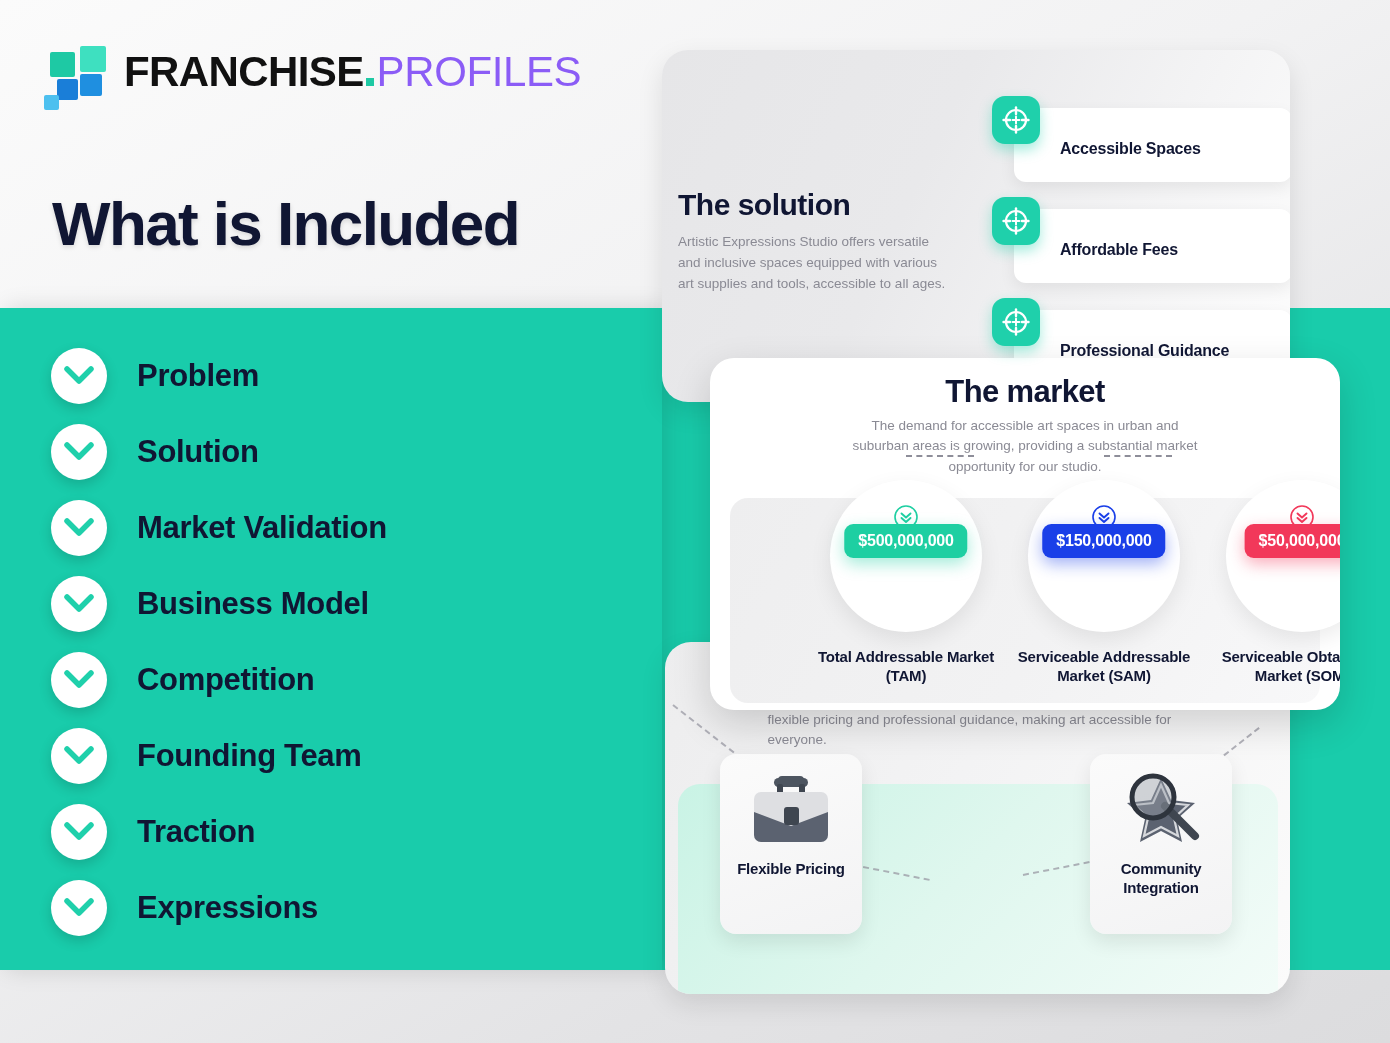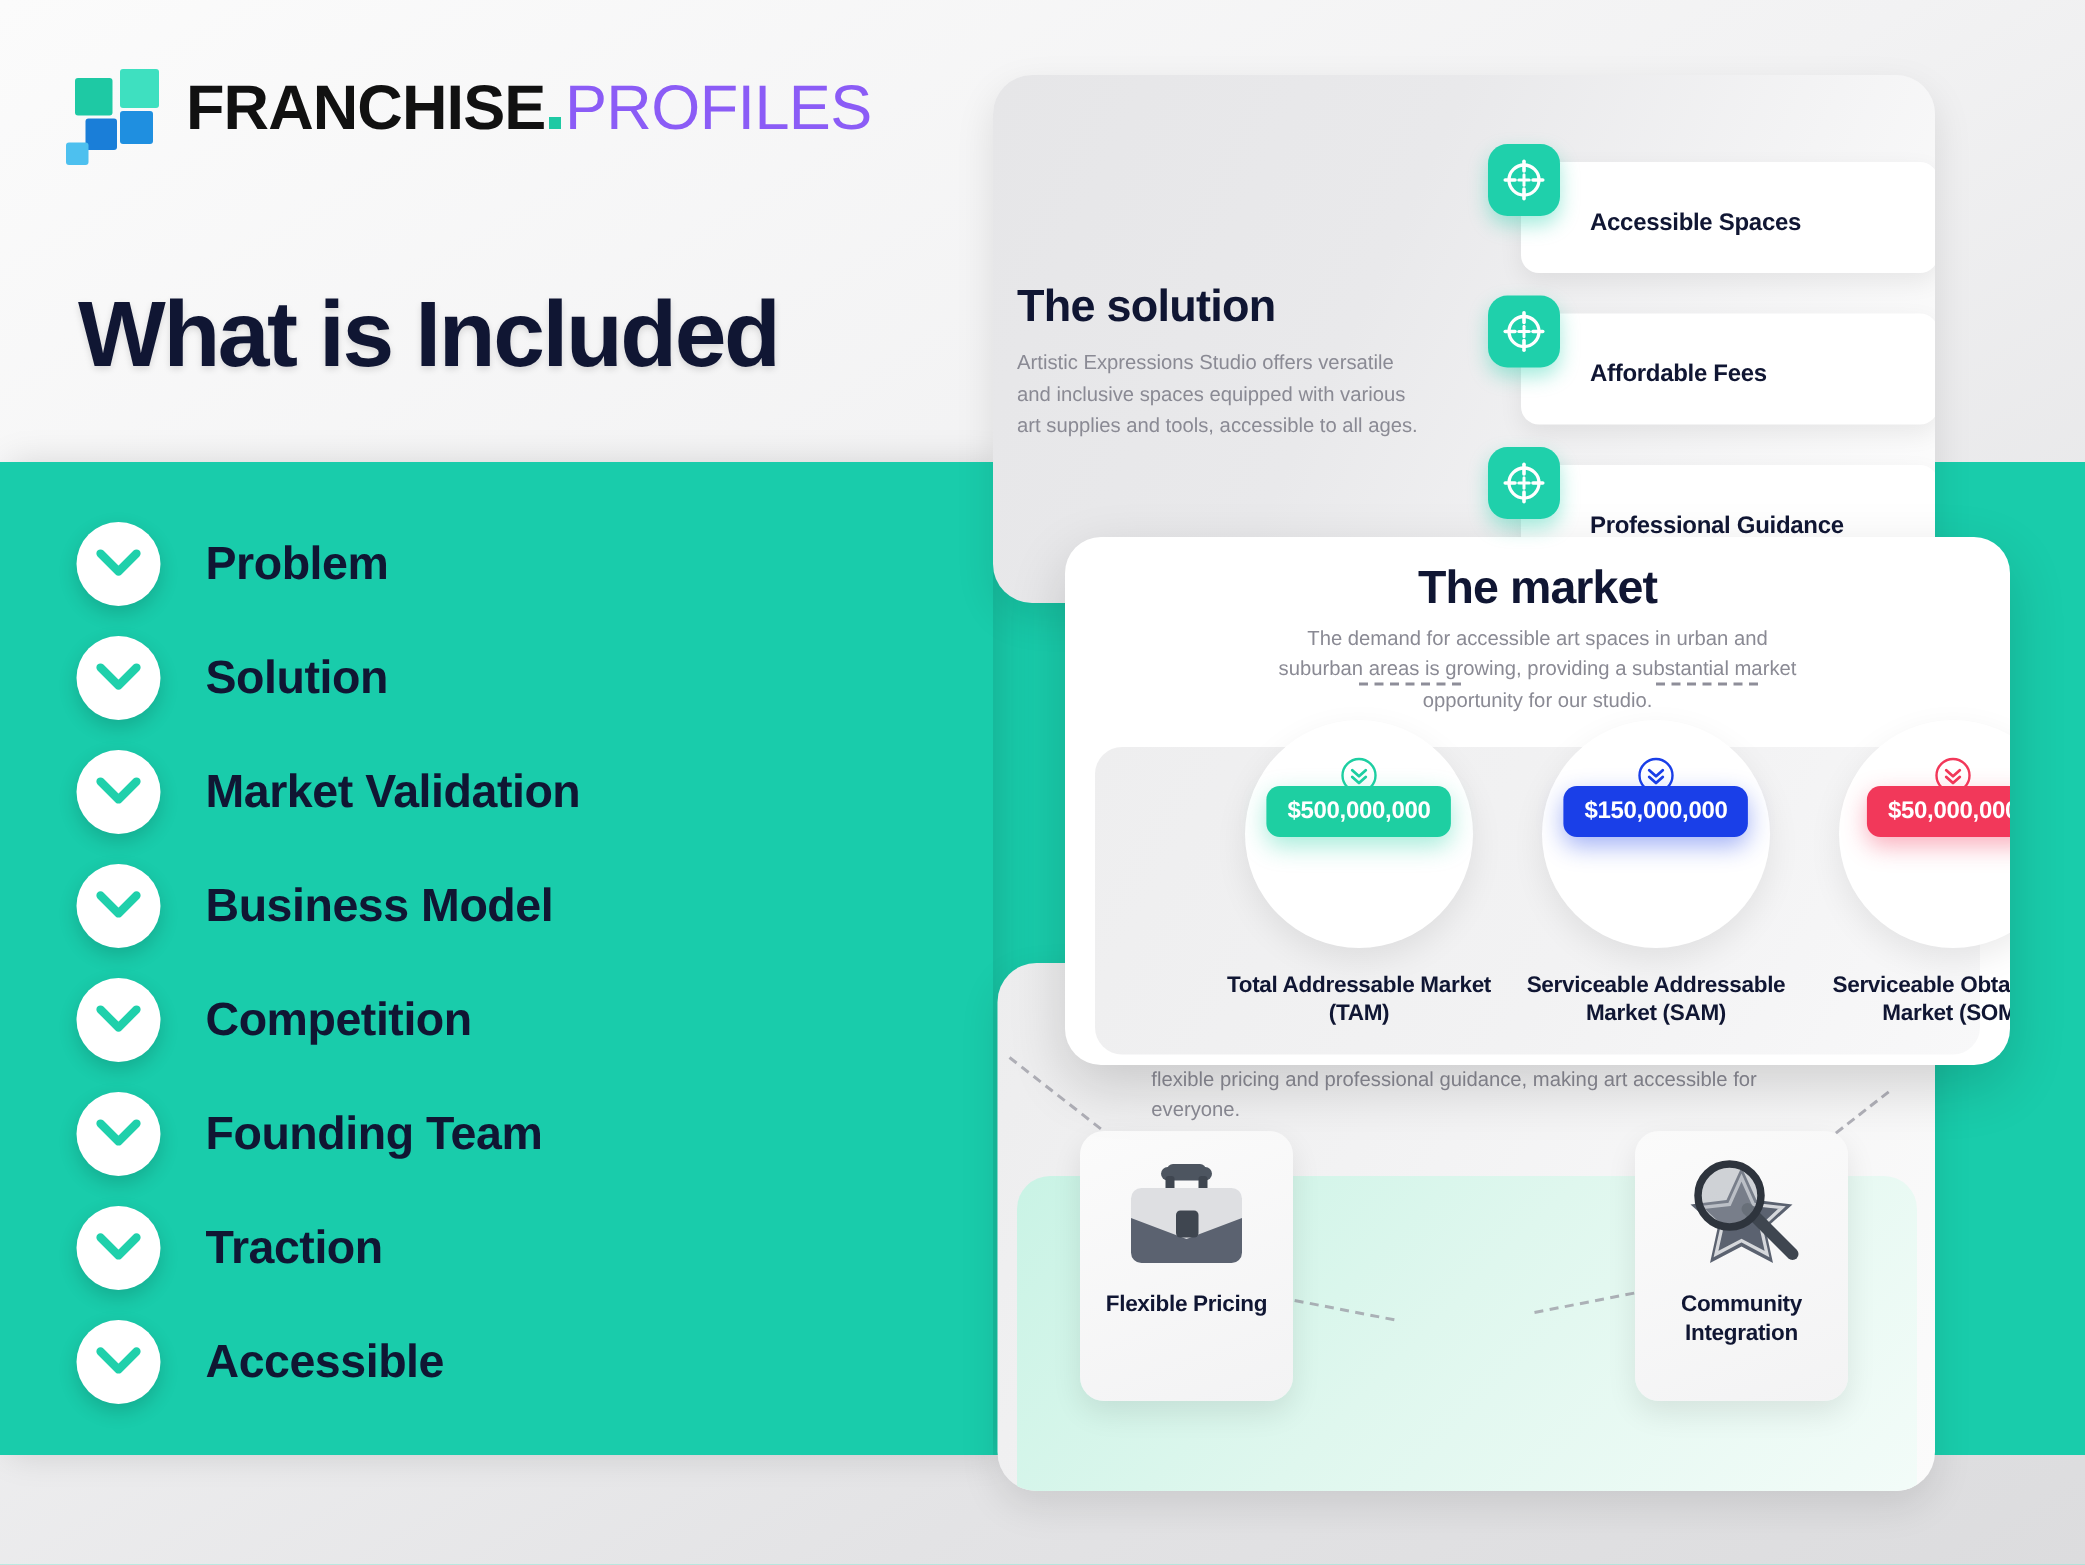--- a/index.html
+++ b/index.html
@@ -267,21 +267,21 @@
         </svg>
       </span>
       <span class="li-label">Traction</span>
     </div>
     <div class="list-item">
       <span class="li-circle">
         <svg width="30" height="20" viewBox="0 0 30 20">
           <path d="M3 3 L15 15 L27 3" fill="none" stroke="#1fd0ab" stroke-width="5.5" stroke-linecap="round" stroke-linejoin="round"></path>
         </svg>
       </span>
-      <span class="li-label">Accessible</span>
+      <span class="li-label">Expressions</span>
     </div>
   </div>
 
 <div id="solution-card" class="card">
   <div id="solution-title">The solution</div>
   <div id="solution-desc">Artistic Expressions Studio offers versatile and inclusive spaces equipped with various art supplies and tools, accessible to all ages.</div>
   <div id="solution-rows">
       <div class="sol-row" style="top: 46px;">
         <div class="sol-card-bg"></div>
         <div class="sol-icon">

